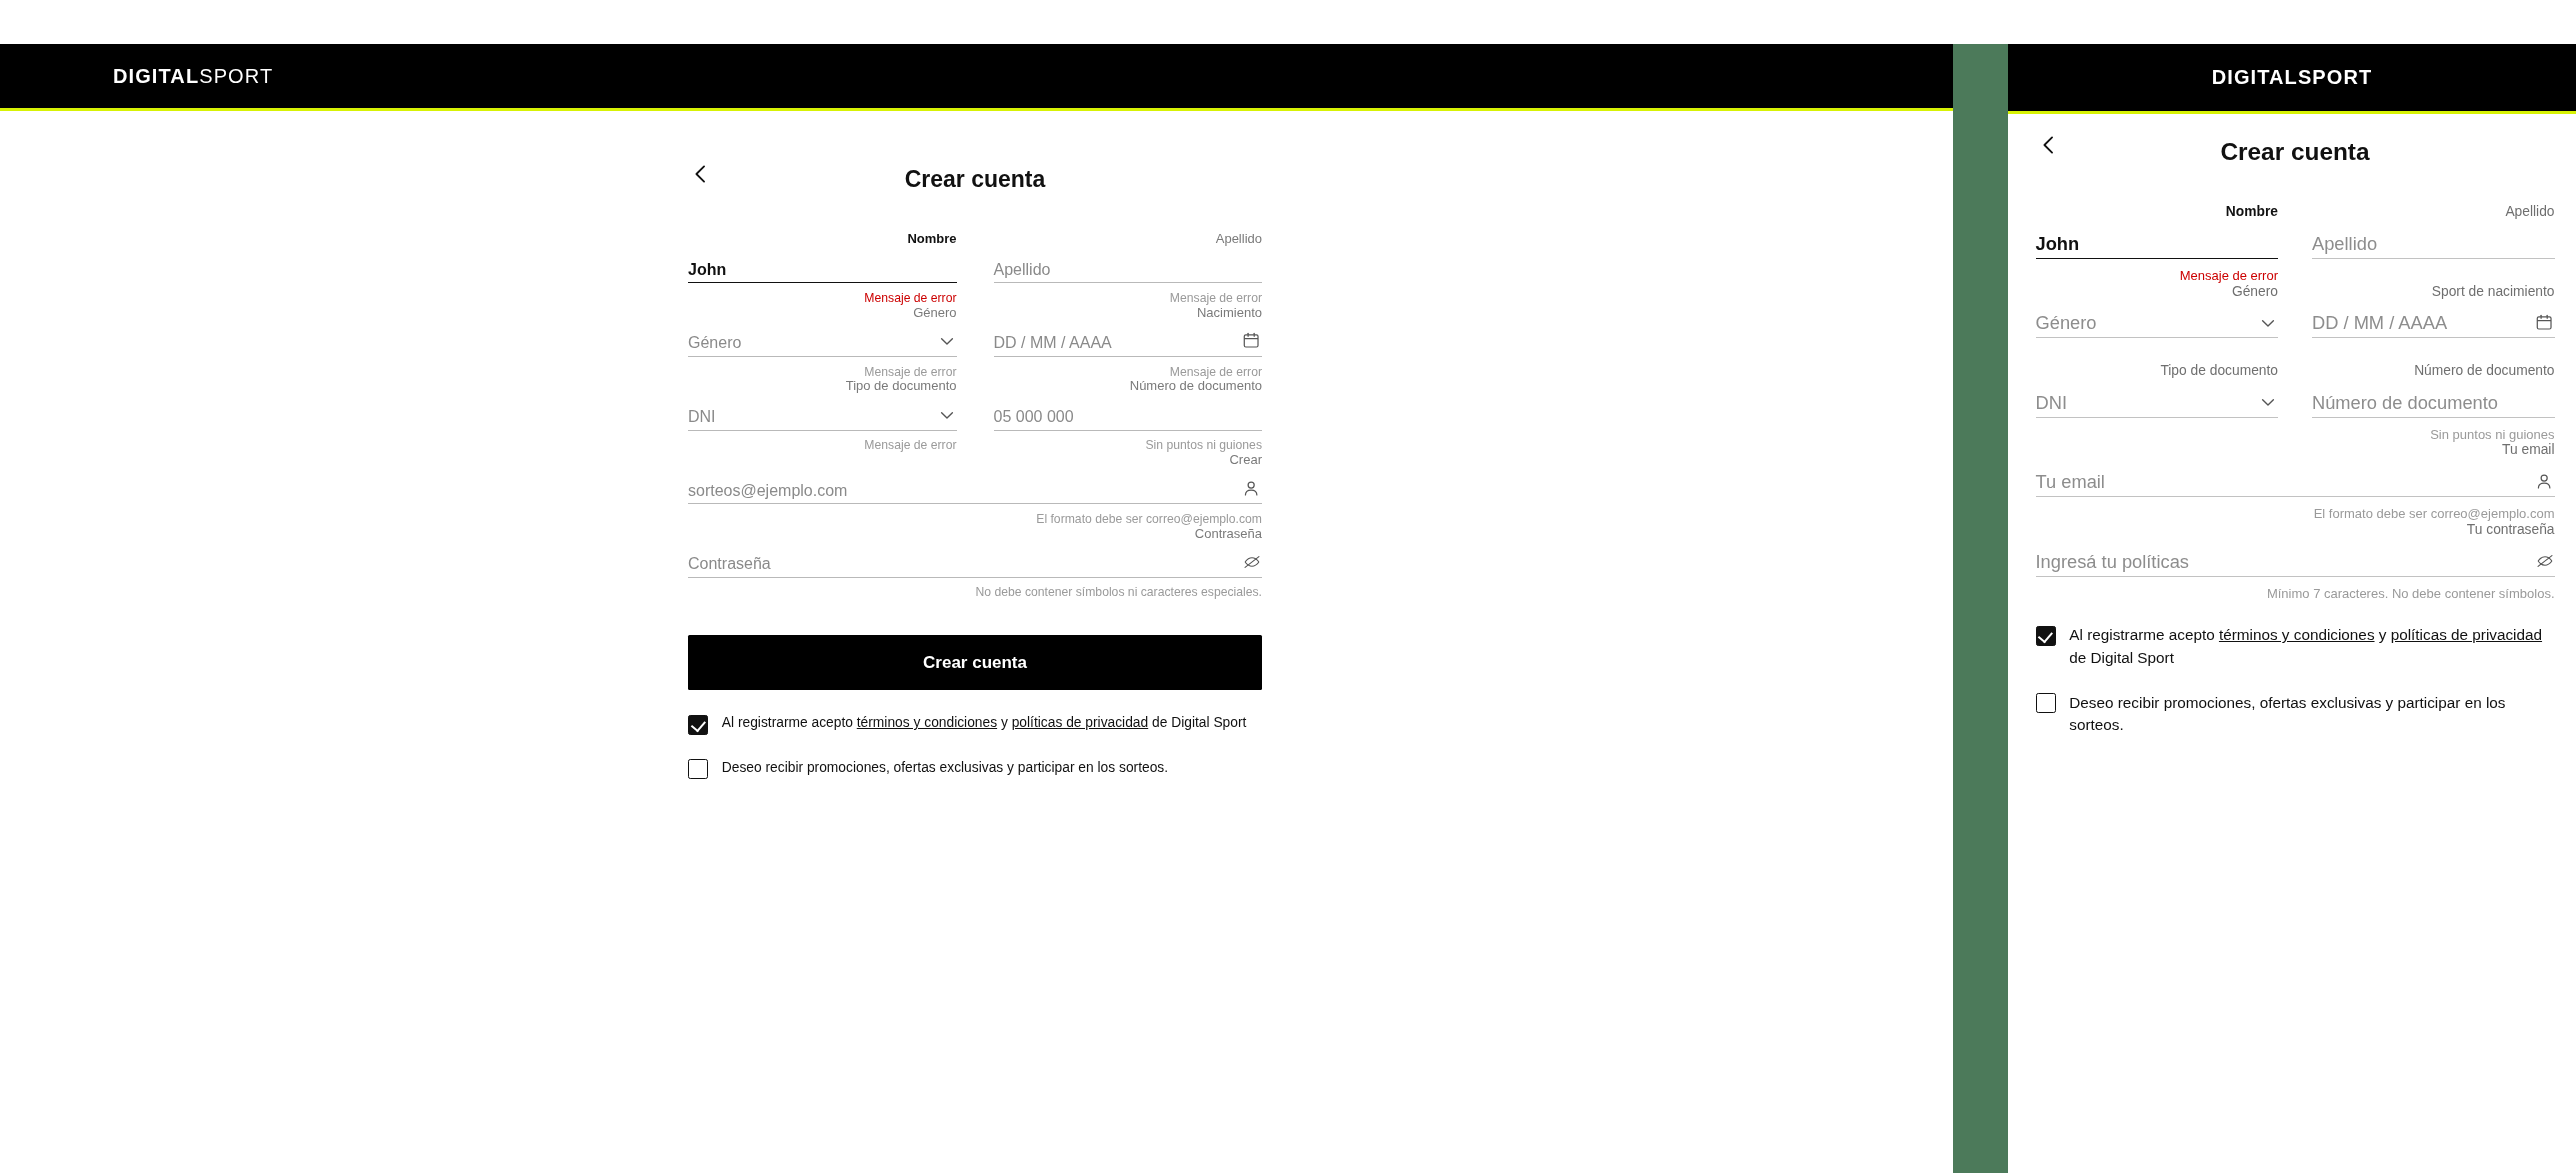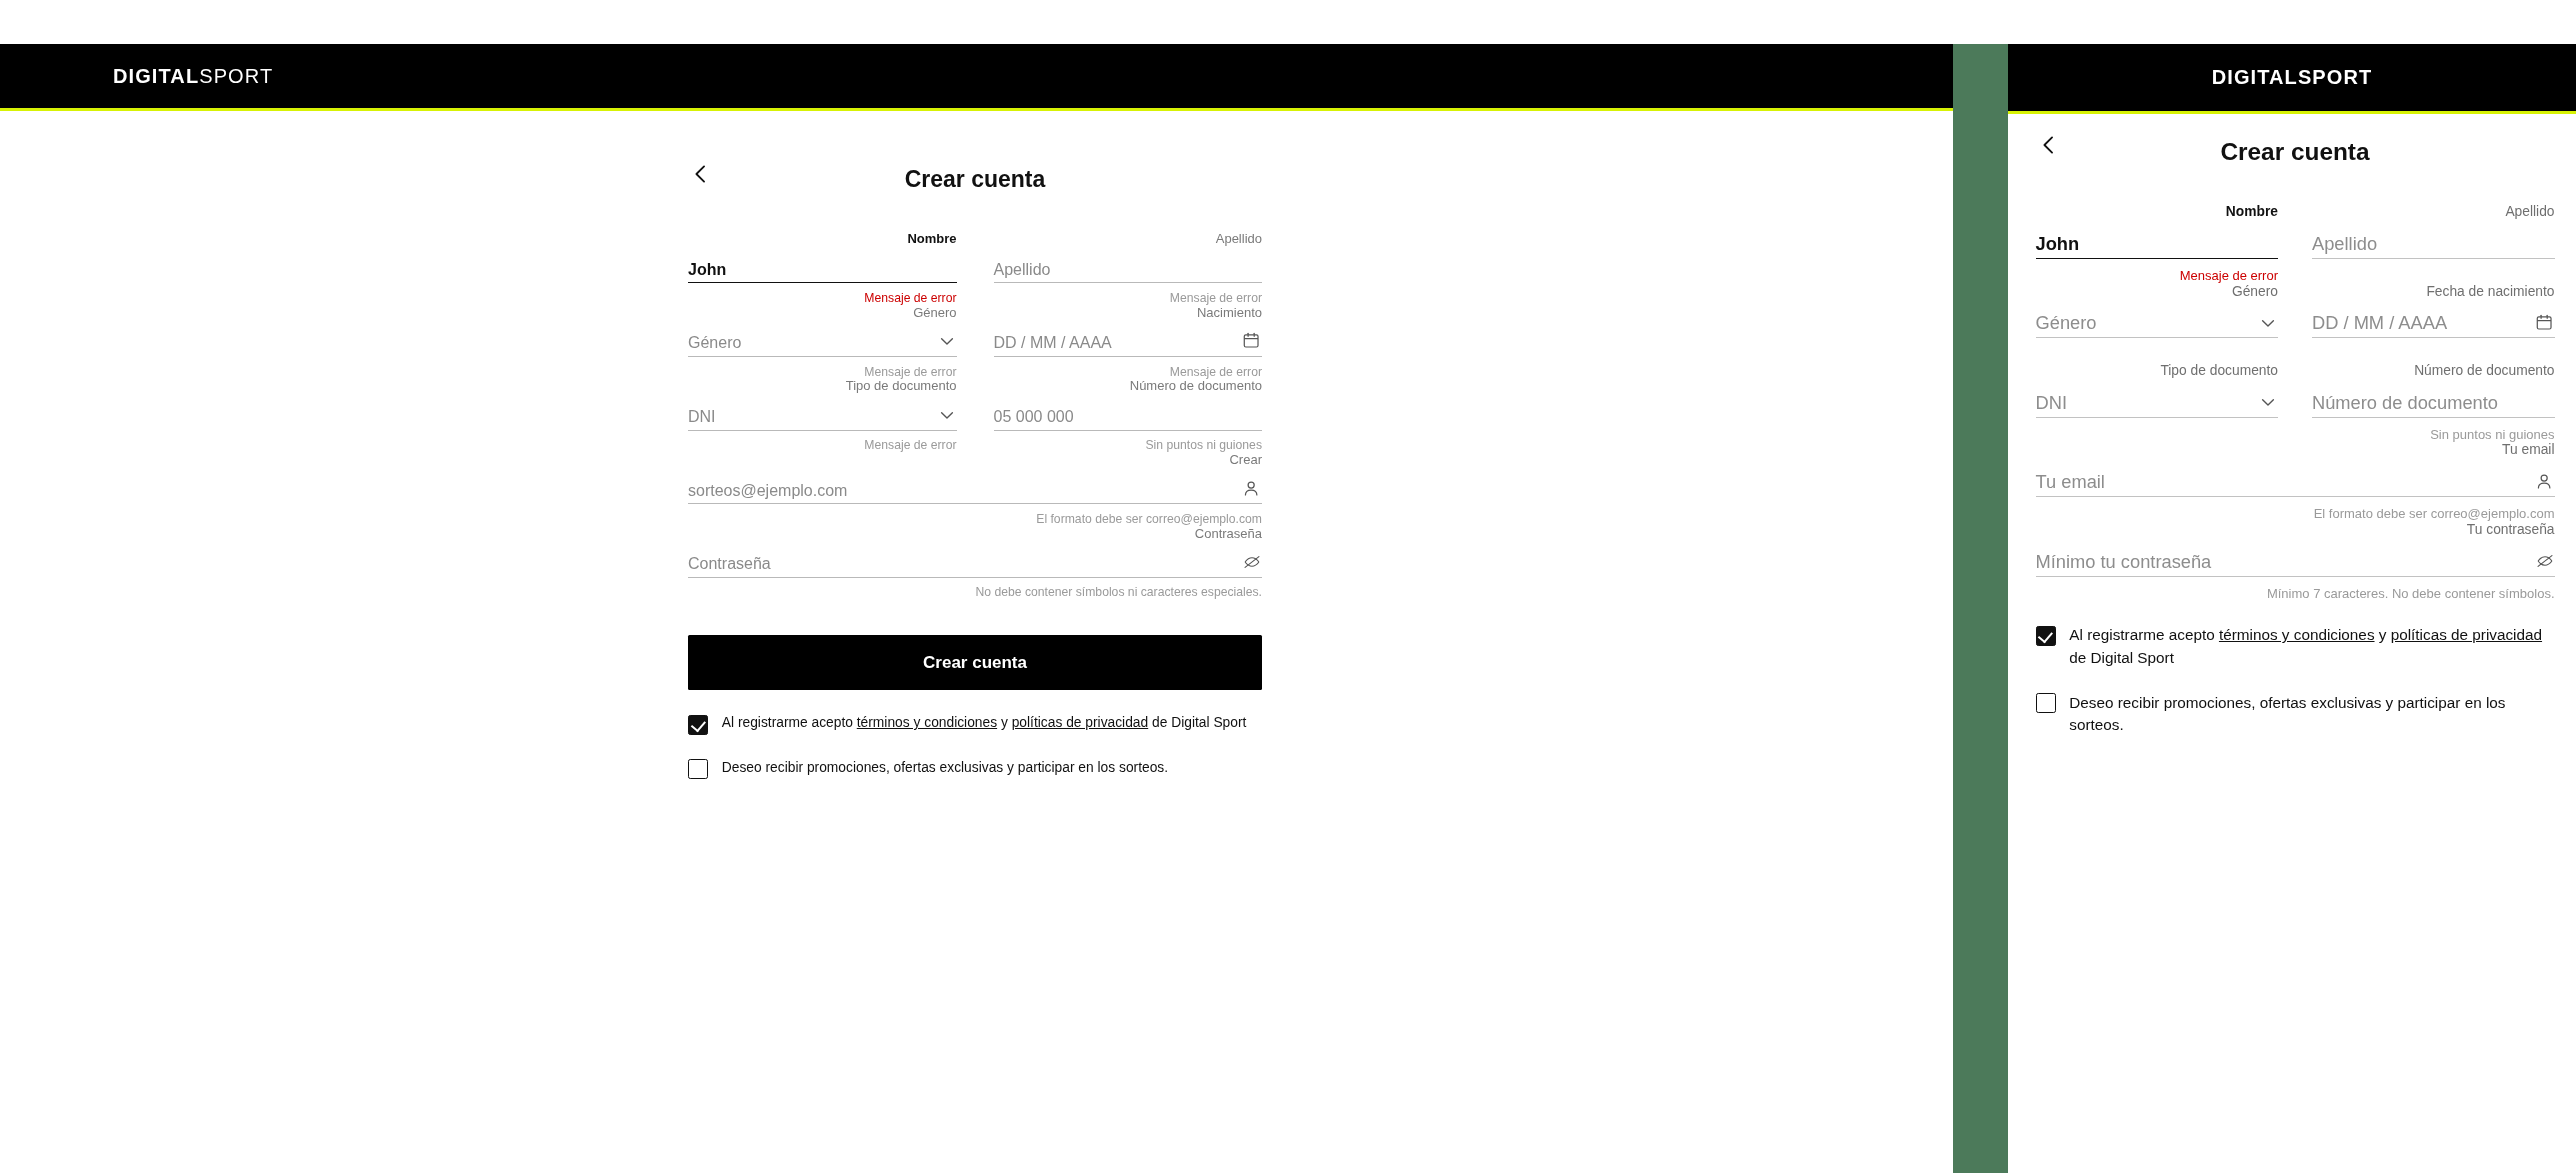--- a/index.html
+++ b/index.html
@@ -445,21 +445,21 @@
             <div class="fplace-r">Género</div>
             <div class="ctrl-icon">
               <svg width="20" height="20" viewBox="0 0 26 26" aria-hidden="true">
                 <polyline points="6,10 13,17 20,10" fill="none" stroke="#555555" stroke-width="1.8" stroke-linecap="round" stroke-linejoin="round"></polyline>
               </svg>
             </div>
           </div>
           <div class="fhint-r"></div>
         </div>
         <div class="field">
-          <div class="flabel-r">Fecha de nacimiento</div>
+          <div class="flabel-r">Sport de nacimiento</div>
           <div class="fcontrol-r">
             <div class="fplace-r">DD / MM / AAAA</div>
             <div class="ctrl-icon">
               <svg width="18.3" height="18.3" viewBox="0 0 24 24" aria-hidden="true">
                 <rect x="3" y="5" width="18" height="16" rx="2" fill="none" stroke="#555555" stroke-width="1.6"></rect>
                 <line x1="3" y1="10" x2="21" y2="10" stroke="#555555" stroke-width="1.6"></line>
                 <line x1="8" y1="3" x2="8" y2="7" stroke="#555555" stroke-width="1.6" stroke-linecap="round"></line>
                 <line x1="16" y1="3" x2="16" y2="7" stroke="#555555" stroke-width="1.6" stroke-linecap="round"></line>
               </svg>
             </div>
@@ -503,21 +503,21 @@
             </div>
           </div>
           <div class="fhint-r">El formato debe ser correo@ejemplo.com</div>
         </div>
       </div>
 
       <div class="row-r">
         <div class="field full">
           <div class="flabel-r">Tu contraseña</div>
           <div class="fcontrol-r">
-            <div class="fplace-r">Mínimo tu contraseña</div>
+            <div class="fplace-r">Ingresá tu políticas</div>
             <div class="ctrl-icon">
               <svg width="20" height="20" viewBox="0 0 26 26" aria-hidden="true">
                 <path d="M4 13c3-4 6-5.5 9-5.5S19 9 22 13" fill="none" stroke="#555555" stroke-width="1.5"></path>
                 <path d="M4 13c3 4 6 5.5 9 5.5S19 17 22 13" fill="none" stroke="#555555" stroke-width="1.5"></path>
                 <line x1="4" y1="20" x2="22" y2="6" stroke="#555555" stroke-width="1.5" stroke-linecap="round"></line>
               </svg>
             </div>
           </div>
           <div class="fhint-r">Mínimo 7 caracteres. No debe contener símbolos.</div>
         </div>

